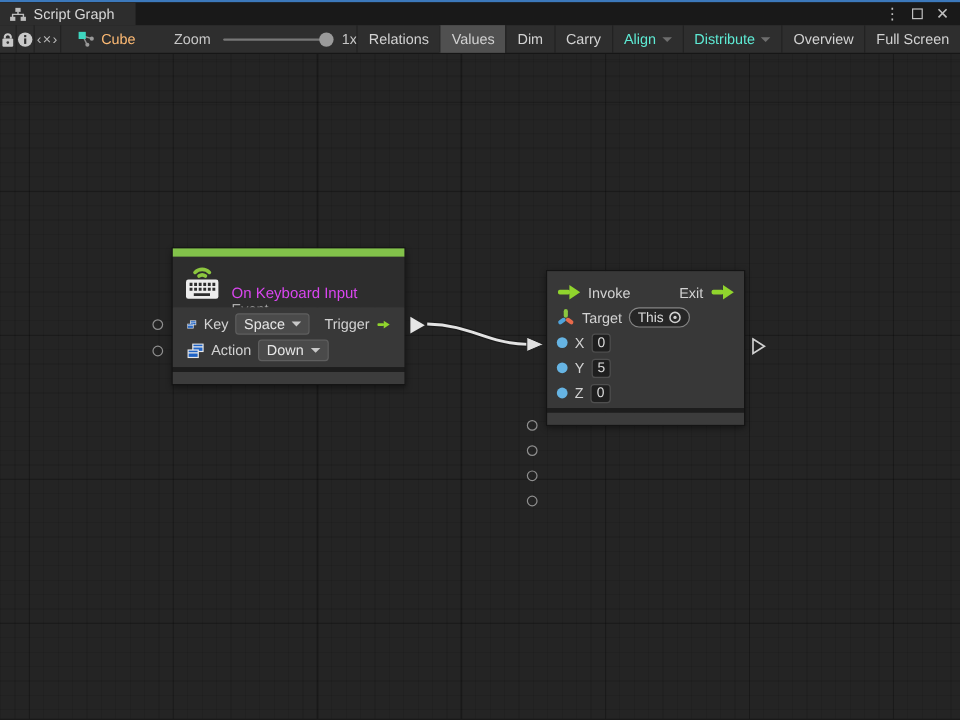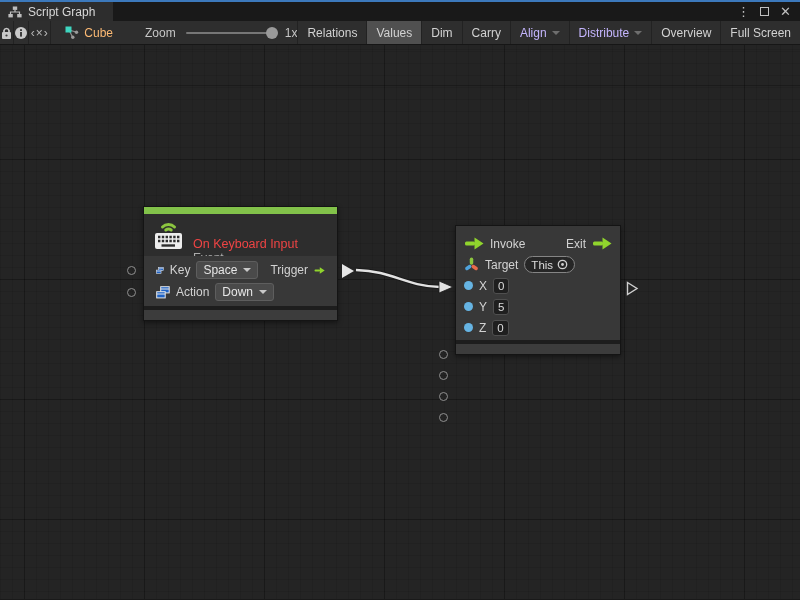--- a/index.html
+++ b/index.html
@@ -29,21 +29,21 @@
   .cube-btn { display:flex; align-items:center; gap:5px; color:#fdba74; }
   .zoom-label { margin-left:32px; color:#C6C6C6; }
   .slider { position:relative; width:90px; height:2px; background:#777; margin-left:10px; border-radius:1px; }
   .slider-knob { position:absolute; right:-2px; top:-5px; width:12px; height:12px;
     border-radius:50%; background:#9A9A9A; }
   .zoom-value { margin-left:9px; color:#C6C6C6; }
   .toolbar-spacer { flex:1; }
   .tbtn { display:flex; align-items:center; gap:5px; padding:0 9px; border-left:1px solid #222;
     white-space:nowrap; color:#D2D2D2; }
   .tbtn.active { background:#505050; }
-  .tbtn.disabled { color:#c4b5fd; }
+  .tbtn.disabled { color:#5eead4; }
   .caret { width:0; height:0; border-left:4px solid transparent; border-right:4px solid transparent;
     border-top:4px solid #C8C8C8; display:inline-block; }
   .caret.dim { border-top-color:#6E6E6E; }
 
   
   .canvas { position:relative; height:554px; background-color:#242424;
     background-image:
       repeating-linear-gradient(90deg, rgba(0,0,0,.25) 0 1px, transparent 1px 120px),
       repeating-linear-gradient(180deg, rgba(0,0,0,.25) 0 1px, transparent 1px 120px),
       repeating-linear-gradient(90deg, rgba(0,0,0,.09) 0 1px, transparent 1px 12px),
@@ -52,21 +52,21 @@
 
   .wire-layer { position:absolute; left:0; top:0; pointer-events:none; }
 
   .node { position:absolute; border:1px solid #141414; box-shadow:0 2px 5px rgba(0,0,0,.45);
     display:flex; flex-direction:column; }
   .node-accent { height:7px; background:#82C24A; }
   .node-header { background:#2D2D2D; display:flex; align-items:center; gap:8px; }
   .nh1 { padding:4px 8px; height:42px; }
   .nh2 { padding:8px 10px; height:44px; border-bottom:1px solid #232323; }
   .node-titles { display:flex; flex-direction:column; justify-content:center; }
-  .node-title { font-size:12.5px; color:#ef4444; white-space:nowrap;margin-top:32px; }
+  .node-title { font-size:12.5px; color:#d946ef; white-space:nowrap;margin-top:32px; }
   .node-sub { font-size:12px; color:#ABABAB; white-space:nowrap; }
   .node-cat { font-size:10.5px; color:#B8B8B8; white-space:nowrap; }
   .node-body { background:#383838; }
   .nb1 { padding:3px 0; }
   .nb2 { padding:7px 0 2px 0; }
   .node-divider { height:4px; background:#1D1D1D; }
   .node-footer { height:10px; background:#3C3C3C; }
 
   .prow { display:flex; align-items:center; gap:6px; height:22px; padding:0 12px; }
   .prow2 { height:21px; padding:0 8px; }

